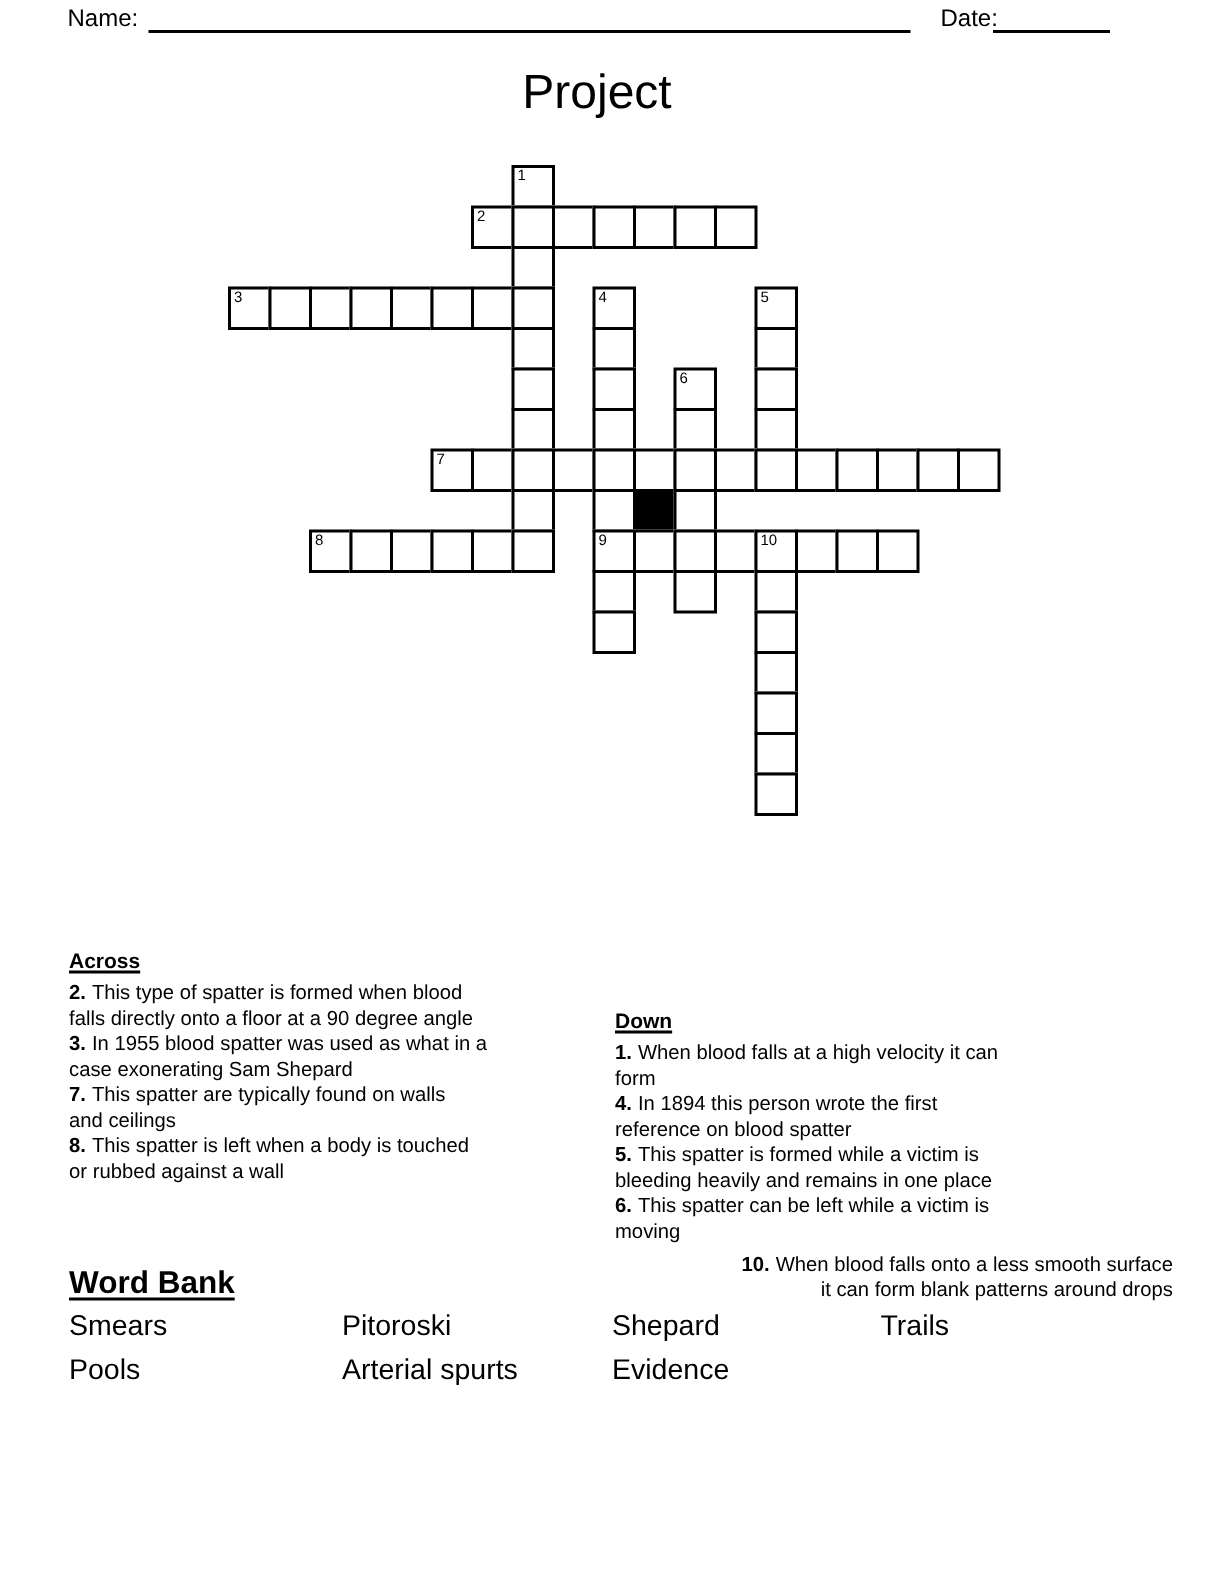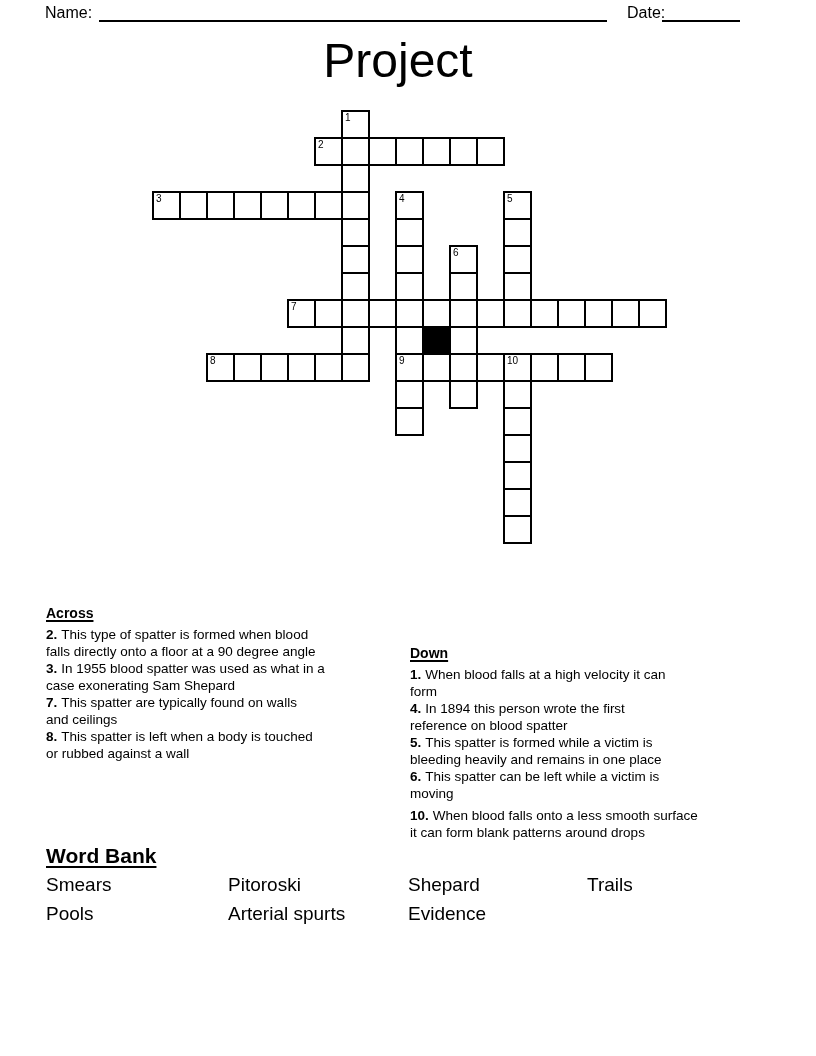--- a/index.html
+++ b/index.html
@@ -15,44 +15,44 @@
   
   .hdr-label { position: absolute; font-size: 16px; line-height: 18px; color: #000; }
   .name-label { left: 45px; top: 4px; }
   .date-label { left: 627px; top: 4px; }
   .hline { position: absolute; height: 2px; background: #000; }
   .name-line { left: 99px; top: 20px; width: 508px; }
   .date-line { left: 662px; top: 20px; width: 78px; }
   
   .title {
     position: absolute; left: 0; top: 32px; width: 100%;
-    text-align: center; font-size: 48px; line-height: 58px; font-weight: 400;
+    text-align: center; font-size: 32px; line-height: 58px; font-weight: 400;
   }
   
   .grid { position: absolute; left: 152px; top: 110px; width: 515px; height: 434px; }
   .cell {
     position: absolute; width: 29px; height: 29px;
     border: 2px solid #000; background: #fff; box-sizing: border-box;
   }
   .cell.black { background: #000; }
   .cell .num {
     position: absolute; top: 0px; left: 2px;
     font-size: 10px; line-height: 11px; color: #000;
   }
   
-  .clue-col { position: absolute; top: 605px; font-size: 13.5px; line-height: 17px; }
+  .clue-col { position: absolute; top: 632px; font-size: 13.5px; line-height: 17px; }
   .clue-col.across { left: 46px; width: 352px; }
   .clue-col.down  { left: 410px; width: 372px; margin-top: 40px; }
   .clue-heading {
     font-weight: bold; font-size: 14px; line-height: 17px;
     text-decoration: underline; text-decoration-thickness: 2px; text-underline-offset: 2px;
     margin-bottom: 4px;
   }
   .clue { margin: 0; }
-  .clue.gap-top { margin-top: 5px; }
+  .clue.gap-top { margin-top: 5px; text-align: right; }
   .clue .cnum { font-weight: bold; margin-right: 4px; }
   .clue .ctxt { white-space: pre-line; }
   
   .wb-heading {
     position: absolute; left: 46px; top: 843px;
     font-size: 21px; font-weight: bold; line-height: 26px;
     text-decoration: underline; text-decoration-thickness: 2px; text-underline-offset: 3px;
   }
   .wb-grid {
     position: absolute; left: 46px; top: 873px; width: 724px;

